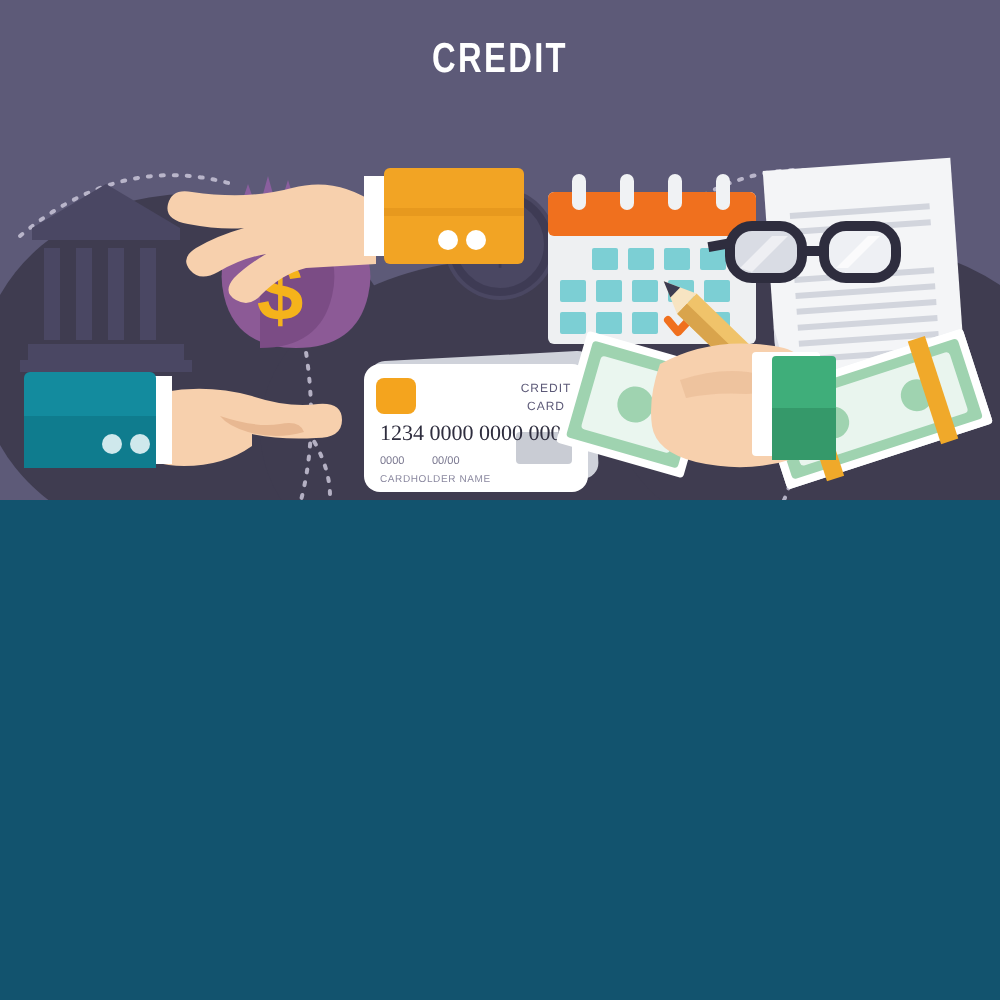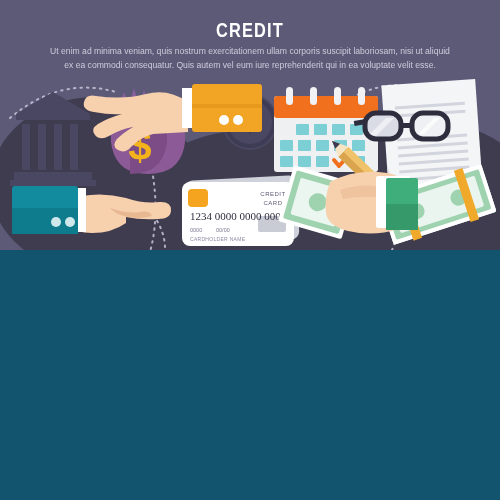--- a/index.html
+++ b/index.html
@@ -202,21 +202,20 @@
             <path d="M340 190 q18 -6 34 -4 q8 1 8 6 q0 5 -9 5 q-16 -1 -30 2 z" fill="#e8b892" opacity=".55"></path>
             <rect x="376" y="176" width="34" height="52" rx="2" fill="#ffffff"></rect>
             <rect x="386" y="178" width="32" height="52" rx="2" fill="#3fae7a"></rect>
             <rect x="386" y="204" width="32" height="26" fill="#35996a"></rect>
           </g>
         </g>
       </svg>
     </div>
 
     <div class="banner-title" id="credit-title">CREDIT</div>
-    <div class="banner-sub" id="credit-sub">Ut enim ad minima veniam, quis nostrum exercitationem ullam corporis suscipit laboriosam, nisi ut aliquid ex ea commodi consequatur. Quis autem vel eum iure reprehenderit qui in ea voluptate velit esse.</div>
   </div>
 
   <div class="banner" id="payments-banner">
 
     
 
     
     
   </div>
 

